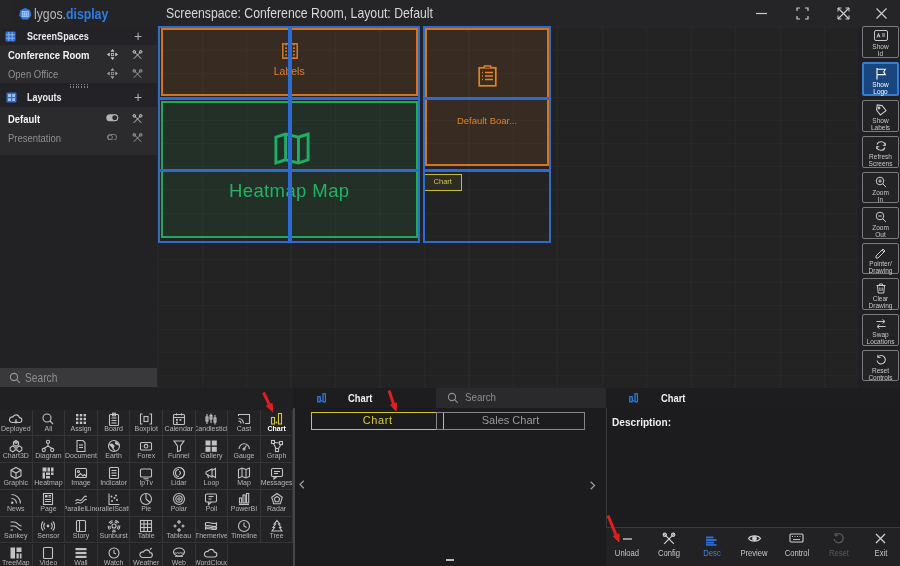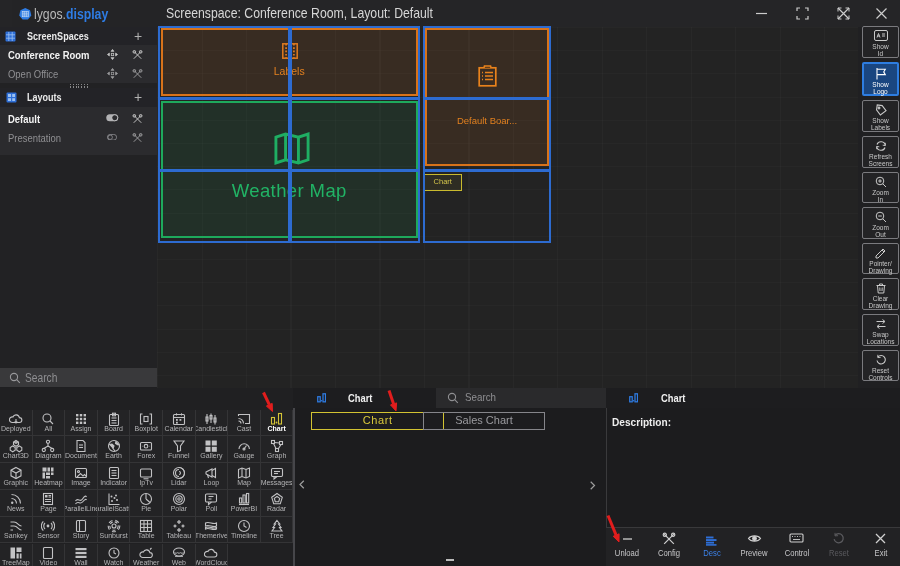--- a/index.html
+++ b/index.html
@@ -93,21 +93,21 @@
         <line x1="11.9" y1="1" x2="11.9" y2="15" stroke-dasharray="1.6 1.7" stroke-width="1.7"></line>
       </svg>
     <div style="position:absolute;top:35px;width:100%;text-align:center;font-size:10.5px;">Labels</div>
   </div>
   <div class="ov-green" style="left:160.5px;top:101px;width:257.5px;height:136.5px;">
     <svg style="position:absolute;left:109px;top:26.5px" width="40" height="37" viewBox="0 0 24 23" fill="none" stroke="#1fae63" stroke-width="1.8">
         <path d="M2 4.5 L8 2.5 L16 4.5 L22 2.5 L22 18.5 L16 20.5 L8 18.5 L2 20.5 Z"></path>
         <line x1="8" y1="2.5" x2="8" y2="18.5"></line>
         <line x1="16" y1="4.5" x2="16" y2="20.5"></line>
       </svg>
-    <div style="position:absolute;top:77px;width:100%;text-align:center;font-size:18.5px;letter-spacing:0.4px;">Weather Map</div>
+    <div style="position:absolute;top:77px;width:100%;text-align:center;font-size:18.5px;letter-spacing:0.4px;">Heatmap Map</div>
   </div>
   <div class="ov-orange" style="left:425px;top:28px;width:124px;height:138px;">
     <svg style="position:absolute;left:50.5px;top:34.5px" width="19" height="22" viewBox="0 0 19 22" fill="none" stroke="#e8821c" stroke-width="1.7">
         <rect x="1.2" y="2.8" width="16.6" height="18"></rect>
         <path d="M6 2.8 L6.5 1 L12.5 1 L13 2.8" fill="#34261a"></path>
         <g stroke-width="1.5">
           <line x1="7" y1="7.5" x2="15" y2="7.5"></line>
           <line x1="7" y1="11" x2="15" y2="11"></line>
           <line x1="7" y1="14.5" x2="15" y2="14.5"></line>
           <line x1="4" y1="7.5" x2="5" y2="7.5"></line>
@@ -761,21 +761,21 @@
       <span class="h-txt" style="left:55px;">Chart</span>
     </div>
     <div class="abs" style="left:435.6px;top:0;width:170px;height:19.5px;background:#2a2a2c;">
       <svg style="position:absolute;left:11px;top:3.5px" width="12" height="12" viewBox="0 0 12 12" fill="none" stroke="#8f8f92" stroke-width="1.1">
           <circle cx="5" cy="5" r="3.6"></circle>
           <line x1="7.7" y1="7.7" x2="10.8" y2="10.8"></line>
         </svg>
       <span style="position:absolute;left:29px;top:3px;font-size:11.5px;color:#8f8f92;display:inline-block;transform:scaleX(0.85);transform-origin:0 50%;">Search</span>
     </div>
     <div class="tab" style="left:311.1px;width:133.3px;border:1.5px solid #d2c332;color:#d9c83b;letter-spacing:0.6px;">Chart</div>
-    <div class="tab" style="left:423px;width:122px;border:1px solid #85858a;color:#9a9a9e;">Sales Chart</div>
+    <div class="tab" style="left:436px;width:149px;border:1px solid #85858a;color:#9a9a9e;">Sales Chart</div>
     <svg class="abs" style="left:299px;top:92px" width="5.5" height="9" viewBox="0 0 5.5 9" fill="none" stroke="#9e9e9e" stroke-width="1.2">
         <path d="M4.8 0.8 L1 4.5 L4.8 8.2"></path>
       </svg>
     <svg class="abs" style="left:590px;top:92.5px" width="5.5" height="9" viewBox="0 0 5.5 9" fill="none" stroke="#9e9e9e" stroke-width="1.2">
         <path d="M0.7 0.8 L4.5 4.5 L0.7 8.2"></path>
       </svg>
     <div class="abs" style="left:446px;top:171px;width:8px;height:1.5px;background:#bbbbbb;"></div>
 
     <div class="abs" style="left:606px;top:0;width:294px;height:178px;background:#1c1c1e;border-left:1.5px solid #3a3a3c;"></div>
     <div class="p-header" style="left:606px;width:294px;">

